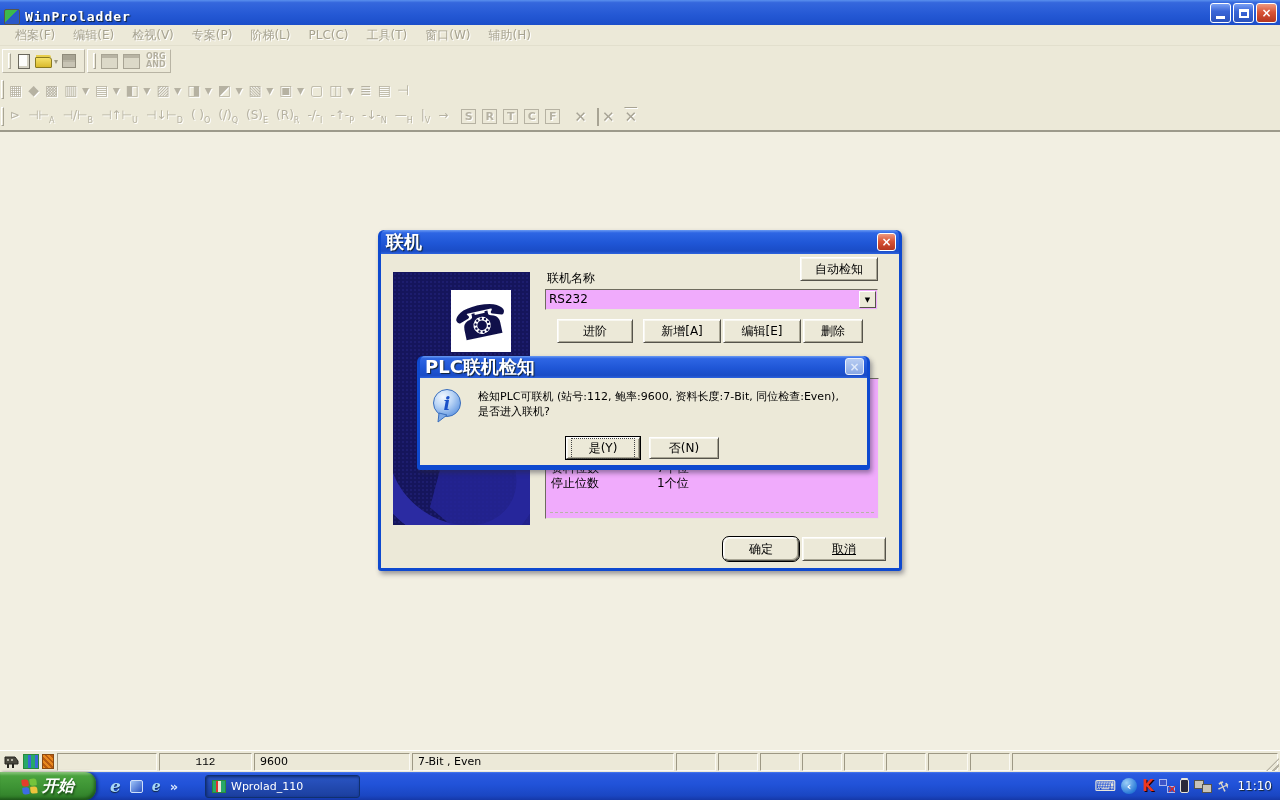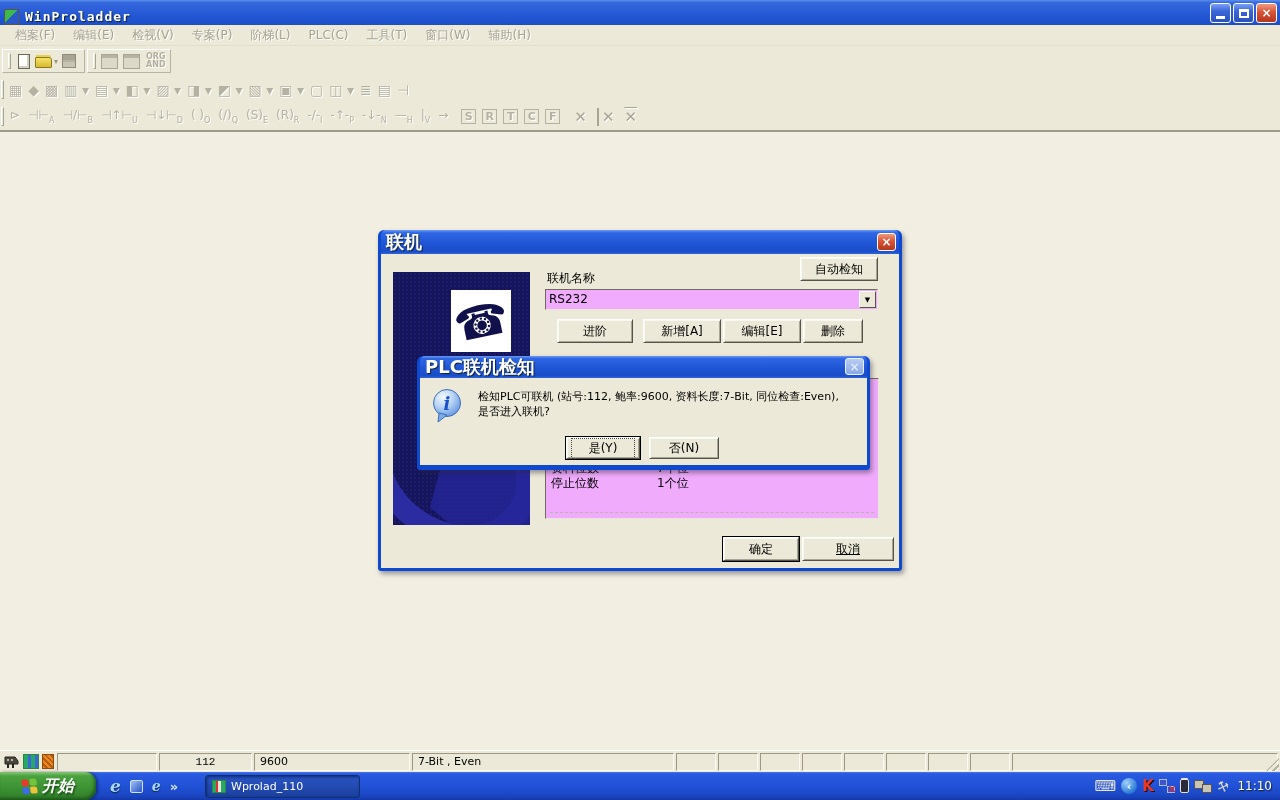--- a/index.html
+++ b/index.html
@@ -90,22 +90,22 @@
   #btn-adv  { position:absolute; left:176px; top:65px; width:76px; height:24px; }
   #btn-add  { position:absolute; left:262px; top:65px; width:78px; height:24px; }
   #btn-edit { position:absolute; left:342px; top:65px; width:78px; height:24px; }
   #btn-del  { position:absolute; left:422px; top:65px; width:60px; height:24px; }
   #listbox { position:absolute; left:164px; top:124px; width:334px; height:141px; }
   #listbox::after { content:""; position:absolute; left:4px; right:4px; bottom:5px; border-top:1px dashed #b8b5a6; }
   .lb-row { position:absolute; left:5px; width:320px; display:flex; }
   .lb-row .lbl { width:106px; }
   .lb-row:nth-child(1) { top:81px; }
   .lb-row:nth-child(2) { top:96px; }
-  #btn-ok     { position:absolute; left:342px; top:283px; width:76px; height:24px; }
-  #btn-cancel { position:absolute; left:421px; top:283px; width:92px; height:24px;text-decoration:underline; }
+  #btn-ok     { position:absolute; left:342px; top:283px; width:76px; height:24px;border-radius:6px; }
+  #btn-cancel { position:absolute; left:421px; top:283px; width:84px; height:24px;text-decoration:underline; }
 
   
   #dlg-msg { left:417px; top:356px; width:453px; height:114px; z-index:20; }
   #dlg-msg .dlg-title { height:22px; }
   #dlg-msg .dlg-x { top:2px; width:19px; height:17px; }
   #msg-icon { position:absolute; left:10px; top:10px; }
   #msg-text { position:absolute; left:58px; top:11px; width:392px; font-size:11px; line-height:15px; color:#000; }
   #btn-yes { position:absolute; left:146px; top:59px; width:74px; height:22px; }
   #btn-no  { position:absolute; left:229px; top:59px; width:70px; height:22px; }
 

